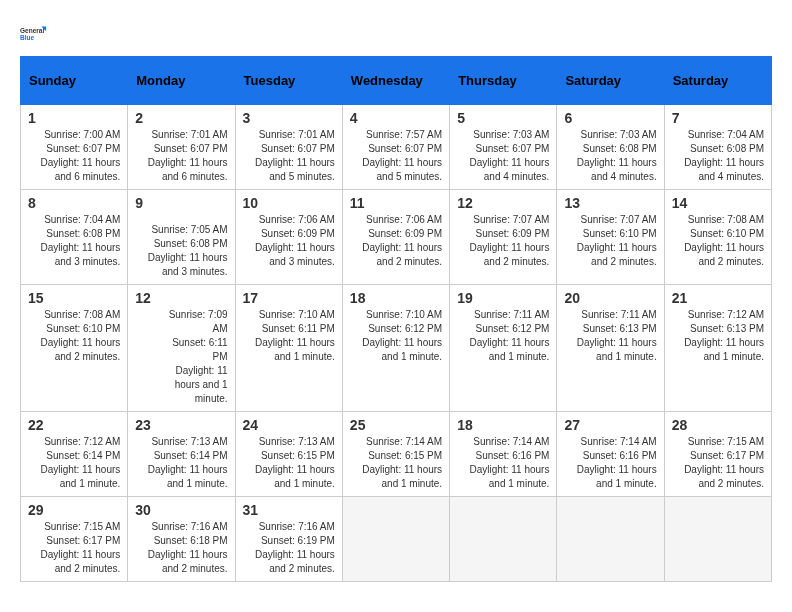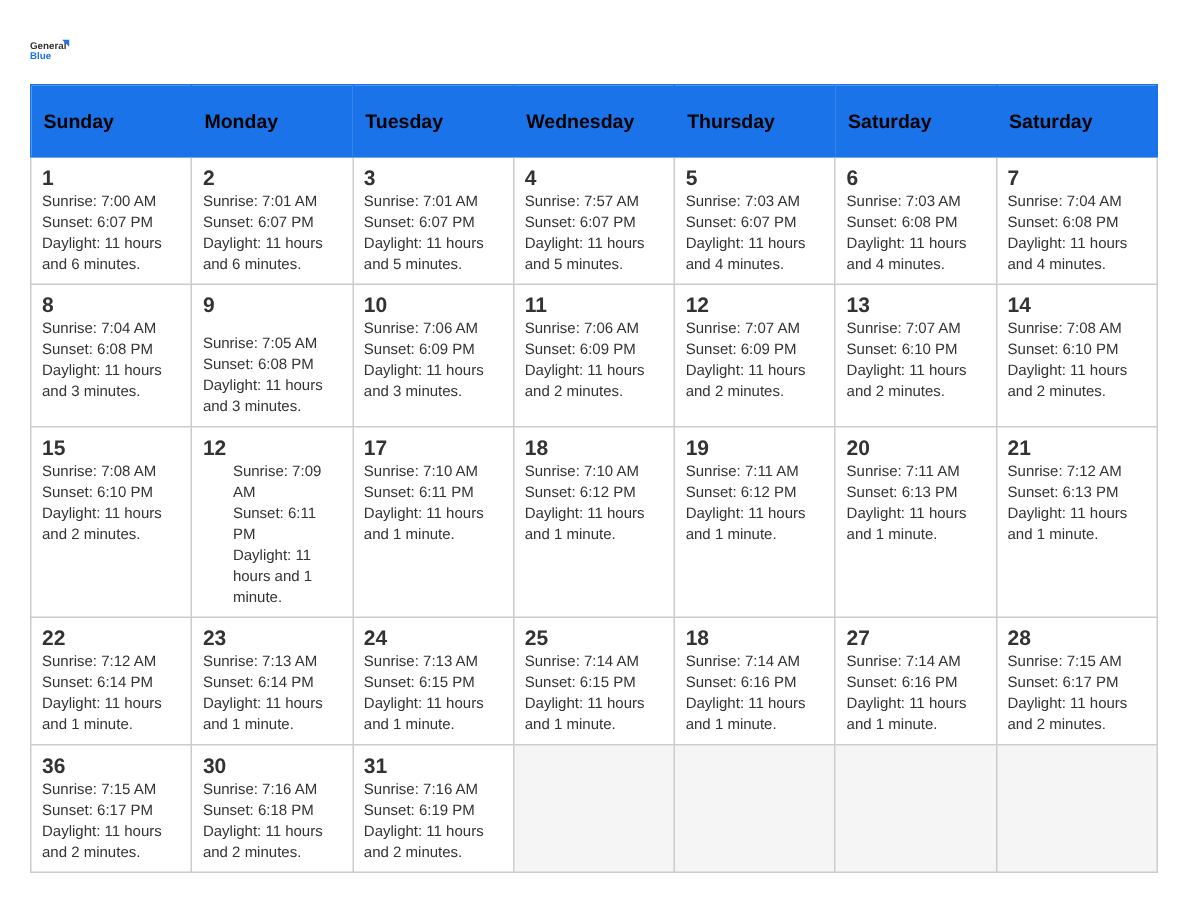--- a/index.html
+++ b/index.html
@@ -67,20 +67,21 @@
       font-size: 14px;
       font-weight: bold;
       color: #333;
       display: block;
       margin-bottom: 2px;
     }
     .day-info {
       font-size: 10px;
       line-height: 1.4;
       color: #333;
+      text-align: right;
     }
   </style>
 </head>
 <body>
 
 <div class="header-logo">
   <div class="logo">
     <svg class="logo-icon" viewBox="0 0 60 36" xmlns="http://www.w3.org/2000/svg" width="60" height="36">
         <text x="0" y="15" font-size="14" font-weight="bold" fill="#333">General</text>
         <text x="0" y="30" font-size="14" font-weight="bold" fill="#1a73e8">Blue</text>
@@ -277,21 +278,21 @@
         </td>
         <td>
           <span class="day-num">28</span>
           <div class="day-info" style="white-space: pre-line;">Sunrise: 7:15 AM
 Sunset: 6:17 PM
 Daylight: 11 hours and 2 minutes.</div>
         </td>
       </tr>
       <tr>
         <td>
-          <span class="day-num">36</span>
+          <span class="day-num">29</span>
           <div class="day-info" style="white-space: pre-line;">Sunrise: 7:15 AM
 Sunset: 6:17 PM
 Daylight: 11 hours and 2 minutes.</div>
         </td>
         <td>
           <span class="day-num">30</span>
           <div class="day-info" style="white-space: pre-line;">Sunrise: 7:16 AM
 Sunset: 6:18 PM
 Daylight: 11 hours and 2 minutes.</div>
         </td>

